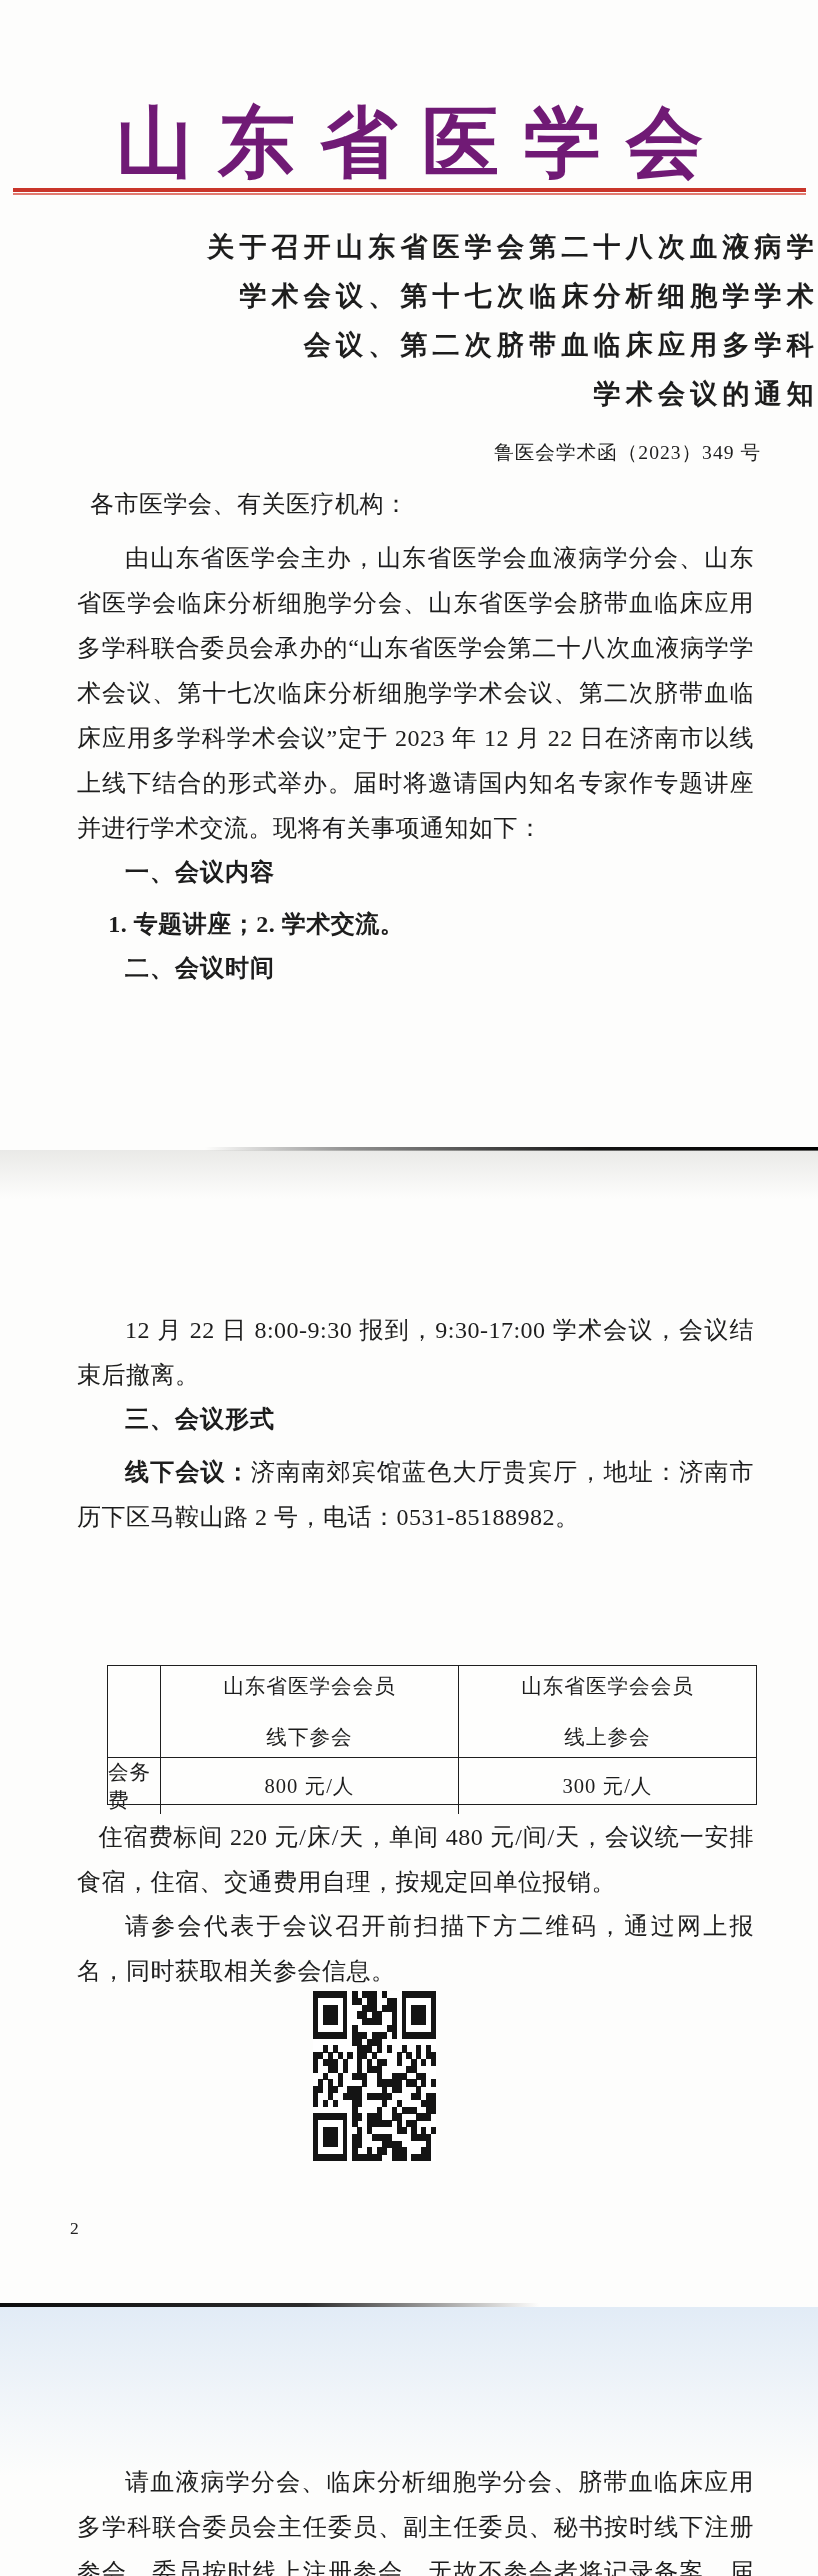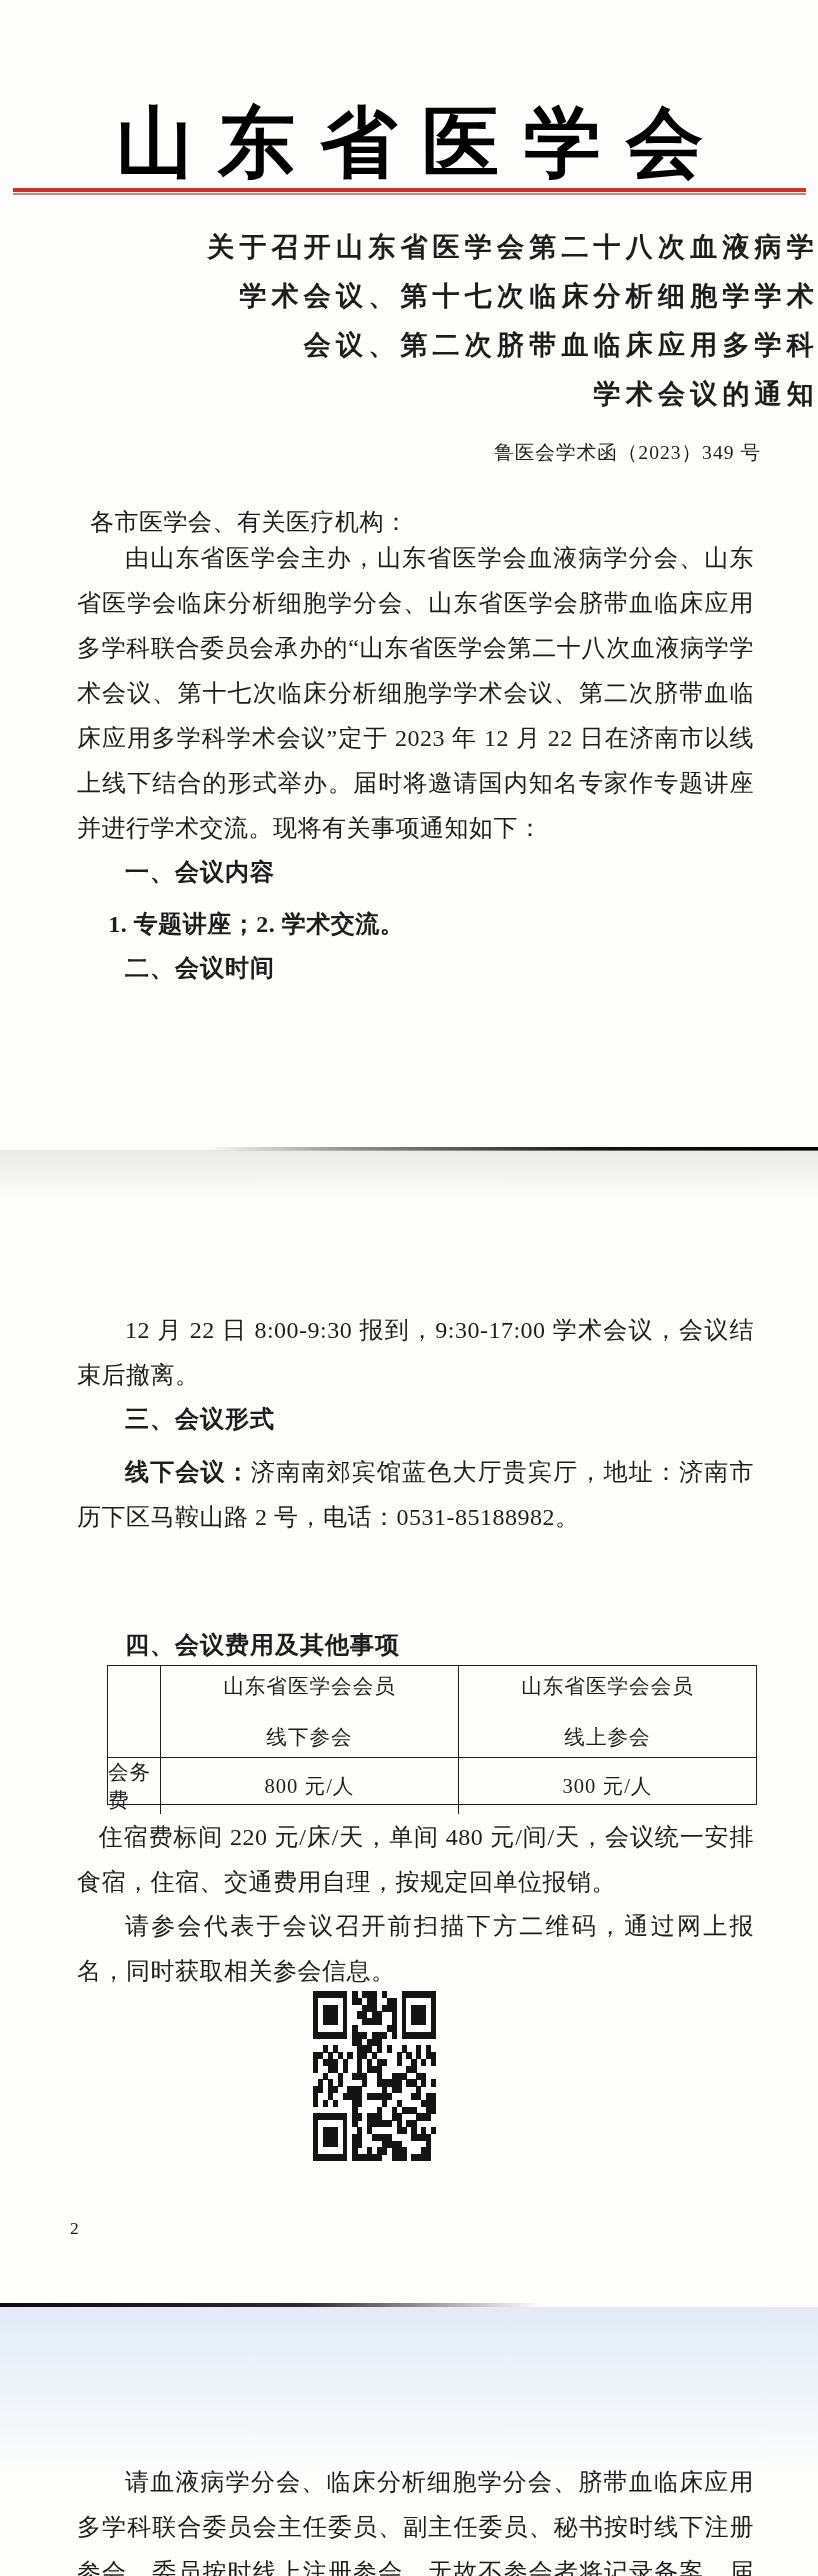--- a/index.html
+++ b/index.html
@@ -6,21 +6,21 @@
   .canvas{
     position:relative;width:819px;height:3470px;overflow:hidden;
     background:#fdfdfc;color:#1d1d1d;
     font-family:"Liberation Serif","DejaVu Serif",serif;
   }
   .abs{position:absolute;}
   .hei{font-family:"Liberation Sans","DejaVu Sans",sans-serif;font-weight:bold;}
   .org-header{
     left:0;top:92px;width:100%;text-align:center;
     font-size:77px;font-weight:bold;letter-spacing:25px;text-indent:25px;
-    color:#000000;white-space:nowrap;
+    color:#701a75;white-space:nowrap;
   }
   .rule1{left:13px;top:188px;width:793px;height:3.6px;background:#c9352a;}
   .rule2{left:13px;top:193px;width:793px;height:1.5px;background:#e17a70;}
   .doc-title{
     left:0;top:223px;width:100%;text-align:right;
     font-size:27px;font-weight:700;line-height:49px;letter-spacing:5.2px;
   }
   .doc-number{right:58px;top:439px;font-size:19.6px;letter-spacing:1px;white-space:nowrap;text-align:center;}
   .body-text{font-size:24px;line-height:45px;letter-spacing:0.5px;text-align:justify;}
   .w{width:677px;left:77px;}
@@ -61,38 +61,37 @@
 
   <div class="abs doc-title">
     <div>关于召开山东省医学会第二十八次血液病学</div>
     <div>学术会议、第十七次临床分析细胞学学术</div>
     <div>会议、第二次脐带血临床应用多学科</div>
     <div>学术会议的通知</div>
   </div>
 
   <div class="abs doc-number">鲁医会学术函（2023）349 号</div>
 
-  <div class="abs body-text" style="left:90px;top:500px;">各市医学会、有关医疗机构：</div>
+  <div class="abs body-text" style="left:90px;top:482px;">各市医学会、有关医疗机构：</div>
 
   <div class="abs body-text w ind2" style="top:536px;">由山东省医学会主办，山东省医学会血液病学分会、山东省医学会临床分析细胞学分会、山东省医学会脐带血临床应用多学科联合委员会承办的“山东省医学会第二十八次血液病学学术会议、第十七次临床分析细胞学学术会议、第二次脐带血临床应用多学科学术会议”定于 2023 年 12 月 22 日在济南市以线上线下结合的形式举办。届时将邀请国内知名专家作专题讲座并进行学术交流。现将有关事项通知如下：</div>
 
   <div class="abs sec-h hei" style="left:125px;top:856px;">一、会议内容</div>
   <div class="abs body-text w ind13" style="top:902px;font-weight:bold;">1. 专题讲座；2. 学术交流。</div>
   <div class="abs sec-h hei" style="left:125px;top:952px;">二、会议时间</div>
 
   <div class="abs sep1"></div>
   <div class="abs sep1-shadow"></div>
 
   <div class="abs body-text w ind2" style="top:1308px;">12 月 22 日 8:00-9:30 报到，9:30-17:00 学术会议，会议结束后撤离。</div>
   <div class="abs sec-h hei" style="left:125px;top:1403px;">三、会议形式</div>
 
   <div class="abs body-text w ind2" style="top:1449px;"><span class="hei">线下会议：</span><span>济南南郊宾馆蓝色大厅贵宾厅，地址：济南市历下区马鞍山路 2 号，电话：0531-85188982。</span></div>
 
 
-  <div class="abs sec-h hei" style="left:125px;top:1629px;">四、会议费用及其他事项</div>
 
   <div class="table">
     <div class="tr th-row">
       <div class="td"></div>
       <div class="td">
         <div>山东省医学会会员</div>
         <div>线下参会</div>
       </div>
       <div class="td">
         <div>山东省医学会会员</div>

